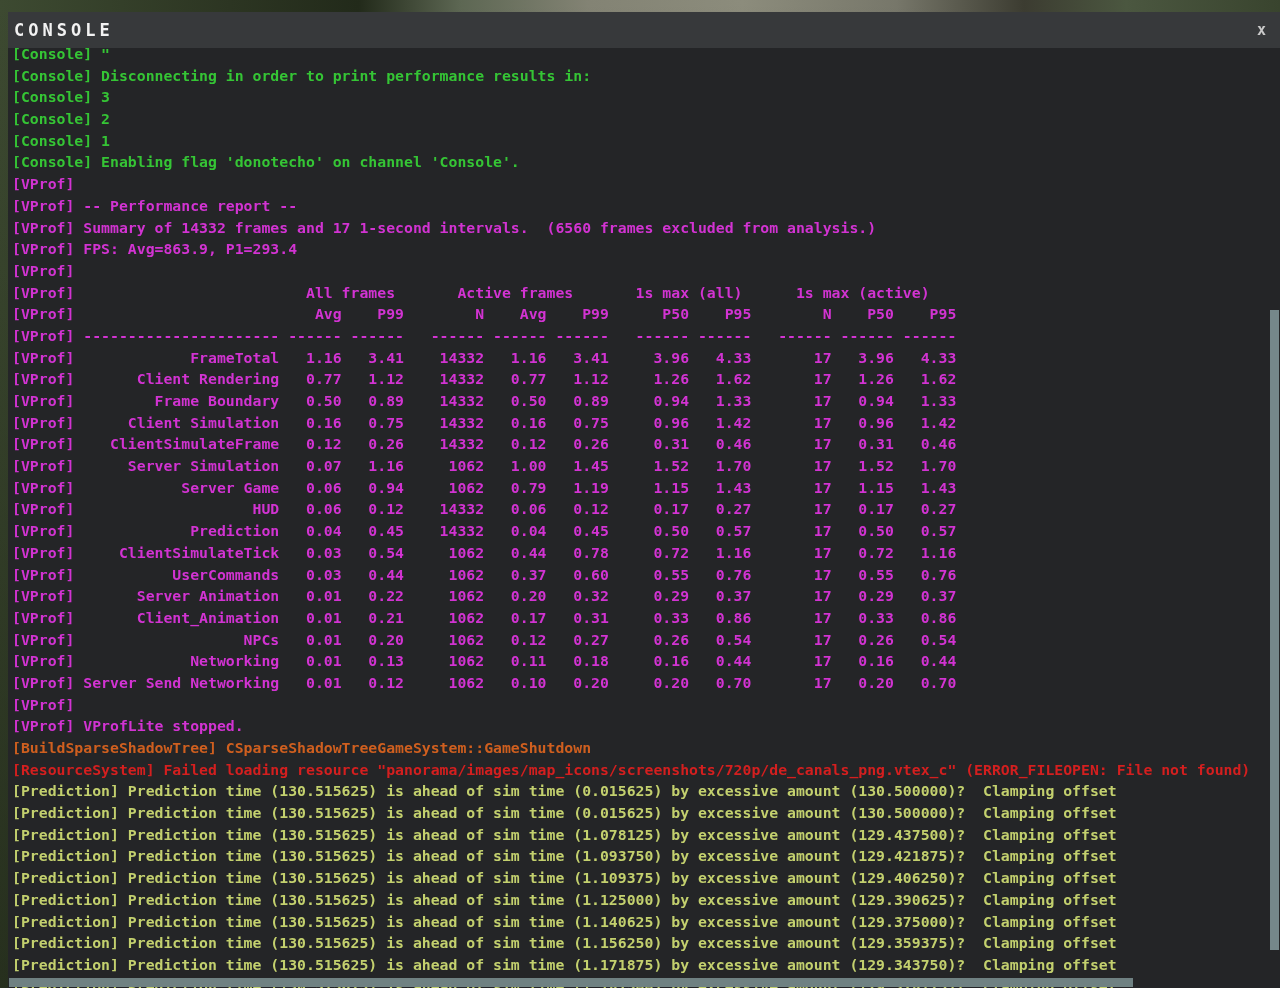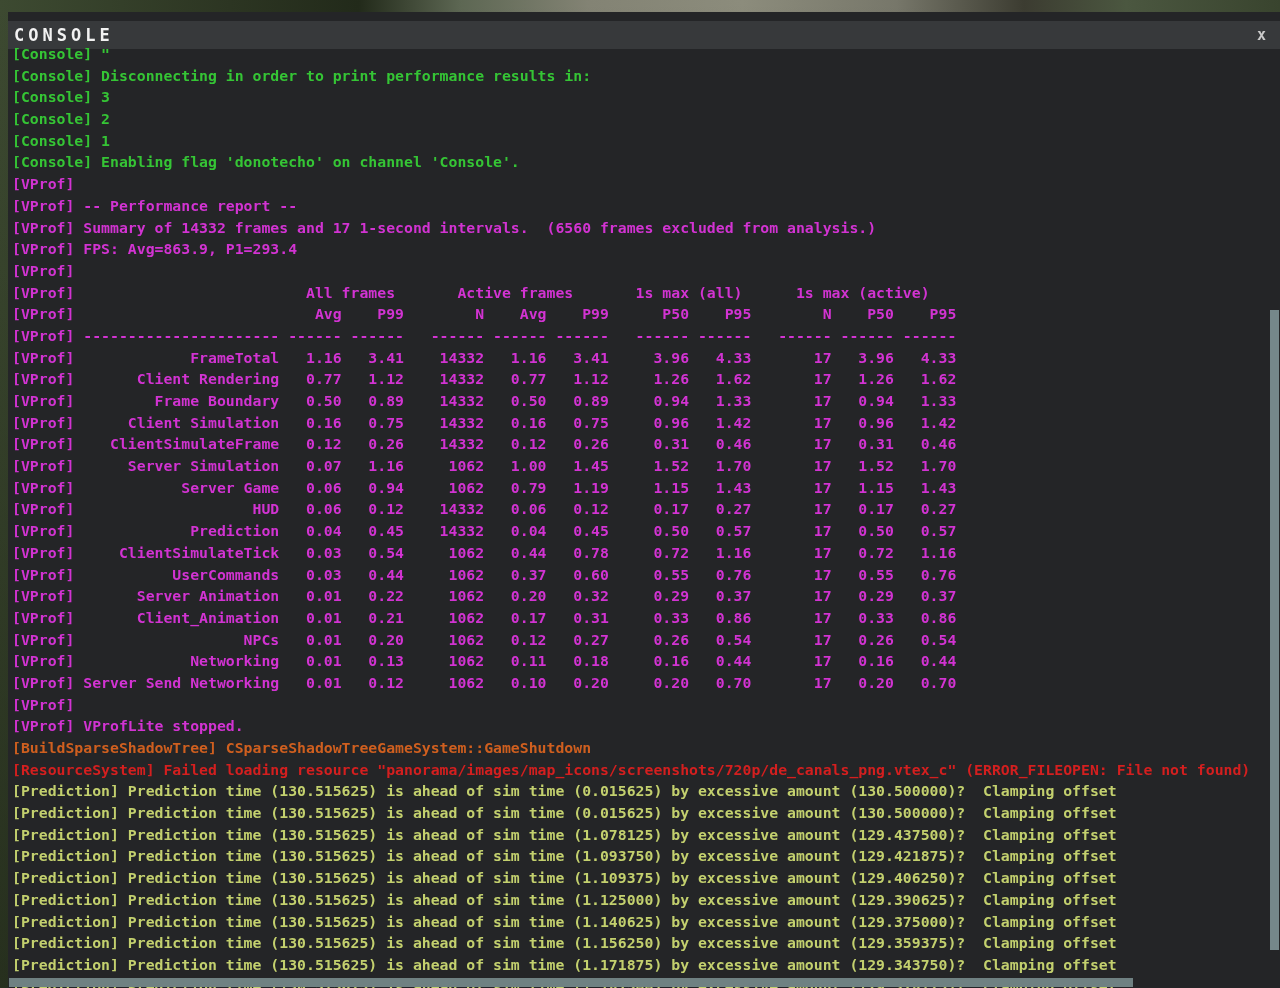--- a/index.html
+++ b/index.html
@@ -13,21 +13,21 @@
     position:absolute;inset:0;
     background:
       linear-gradient(180deg, rgba(0,0,0,0) 0%, rgba(20,26,14,.55) 100%),
       linear-gradient(90deg,#3d4a31 0%,#2c3522 18%,#222a1a 28%,#5d6753 36%,#838374 46%,#8c8c7c 58%,#77776a 70%,#3c3c31 80%,#4b5740 88%,#39442e 100%);
   }
   .console-window{
     position:absolute;left:8px;top:12px;right:0;bottom:0;
     background:#242527;
   }
   .titlebar{
-    position:absolute;left:0;top:9px;right:0;height:28px;
+    position:absolute;left:0;top:0;right:0;height:36px;
     background:#37393b;
     display:flex;align-items:center;justify-content:space-between;
     padding:0 14px 0 6px;box-sizing:border-box;
   }
   .title{
     color:#f2f2f2;font-weight:bold;font-size:17px;letter-spacing:4px;
     transform:scaleY(1.05);
   }
   .close{
     color:#c9c9c9;font-weight:bold;font-size:15px;cursor:pointer;line-height:1;

